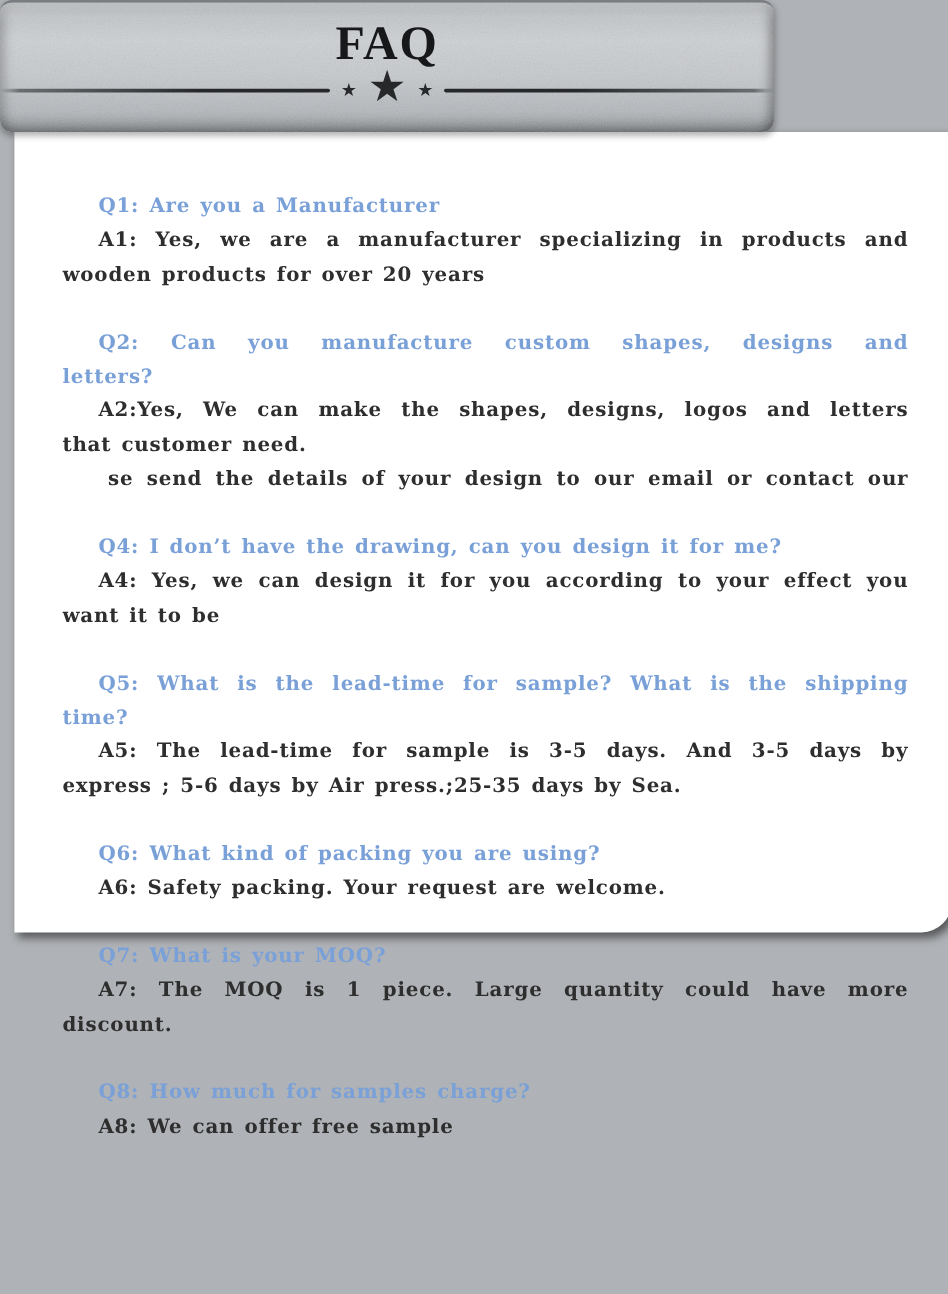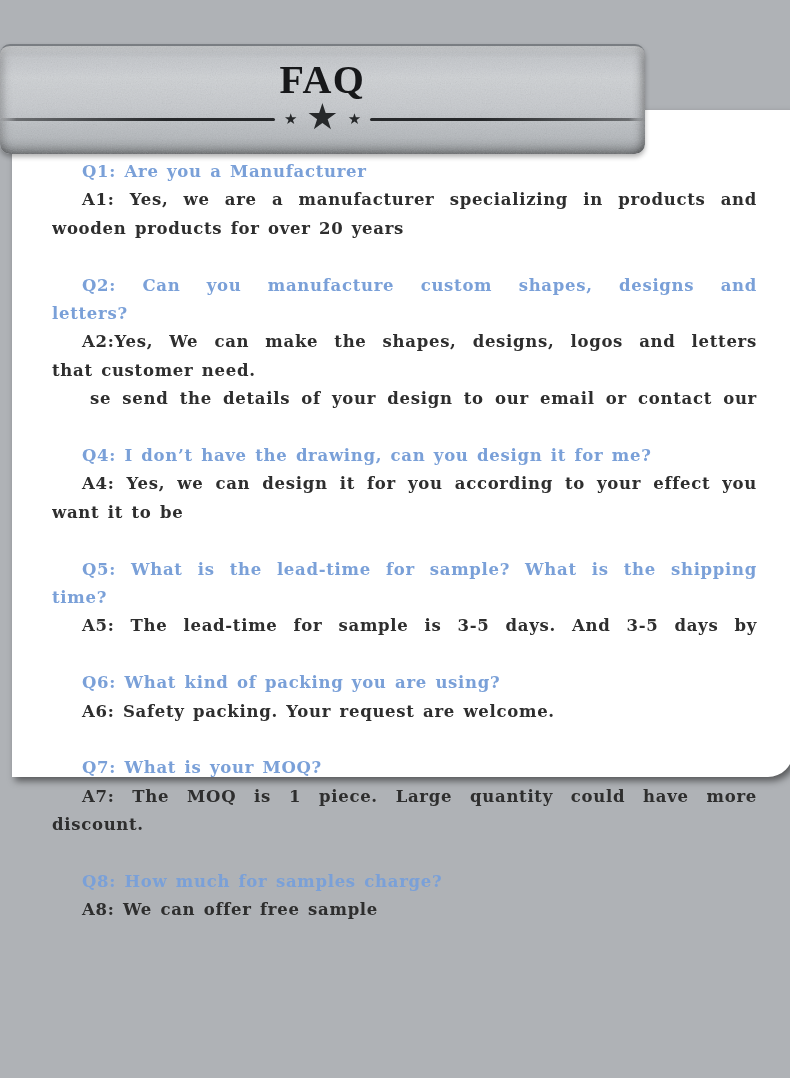--- a/index.html
+++ b/index.html
@@ -21,21 +21,20 @@
     background:linear-gradient(180deg,#9da1a5 0px,#c3c6ca 12px,#ced1d4 32px,#c6c9cd 62px,#b3b7bb 92px,#a0a4a8 110px);
     box-shadow:
       inset 0 10px 12px -8px rgba(255,255,255,.65),
       inset 0 -10px 12px -7px rgba(0,0,0,.45),
       inset -9px 0 10px -6px rgba(0,0,0,.40),
       inset 9px 0 10px -6px rgba(0,0,0,.25),
       0 3px 5px rgba(0,0,0,.30);
     border-top:2px solid rgba(72,76,80,.45);
     overflow:hidden;
     z-index:2;
-    margin-top:44px;
   }
   .banner svg.noise{position:absolute;inset:0;opacity:.22;pointer-events:none;}
   .banner-title{
     position:relative;
     margin-top:11px;
     text-align:center;
     font-family:"Liberation Serif","DejaVu Serif",serif;
     font-weight:700;font-size:40px;line-height:46px;letter-spacing:1.5px;
     color:var(--c-title);
   }
@@ -114,20 +113,21 @@
   <div class="blk">
     <div class="ln ind q-line">Q4: I don’t have the drawing, can you design it for me?</div>
     <div class="ln ind j a-line">A4: Yes, we can design it for you according to your effect you</div>
     <div class="ln a-line">want it to be</div>
   </div>
 
   <div class="blk">
     <div class="ln ind j q-line">Q5: What is the lead-time for sample? What is the shipping</div>
     <div class="ln q-line">time?</div>
     <div class="ln ind j a-line">A5: The lead-time for sample is 3-5 days. And 3-5 days by</div>
+    <div class="ln a-line">express ; 5-6 days by Air press.;25-35 days by Sea.</div>
   </div>
 
   <div class="blk">
     <div class="ln ind q-line">Q6: What kind of packing you are using?</div>
     <div class="ln ind a-line">A6: Safety packing. Your request are welcome.</div>
   </div>
 
   <div class="blk">
     <div class="ln ind q-line">Q7: What is your MOQ?</div>
     <div class="ln ind j a-line">A7: The MOQ is 1 piece. Large quantity could have more</div>

